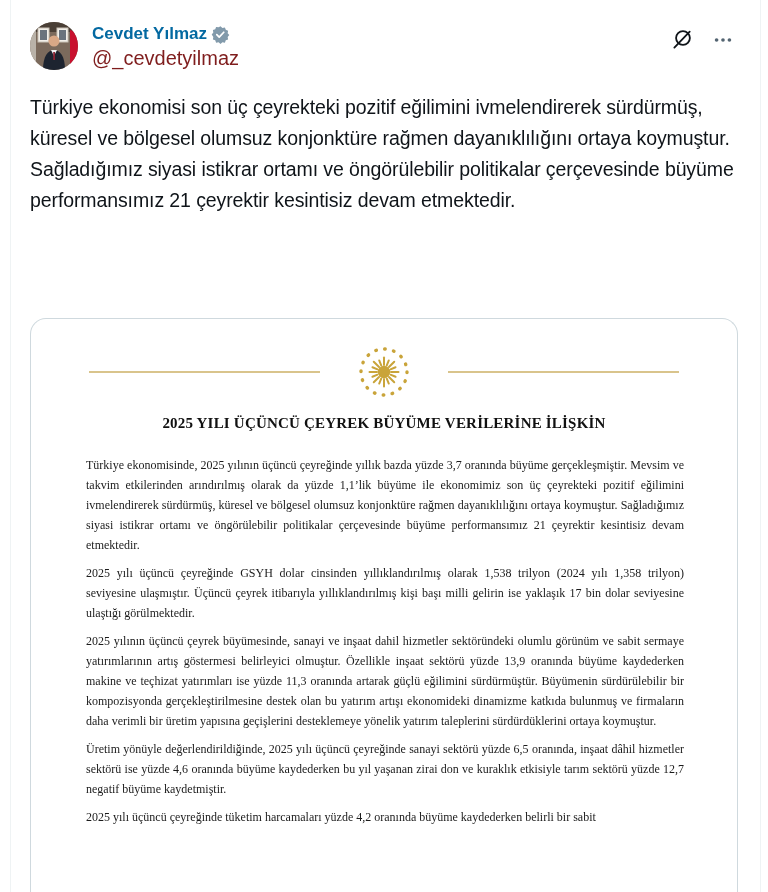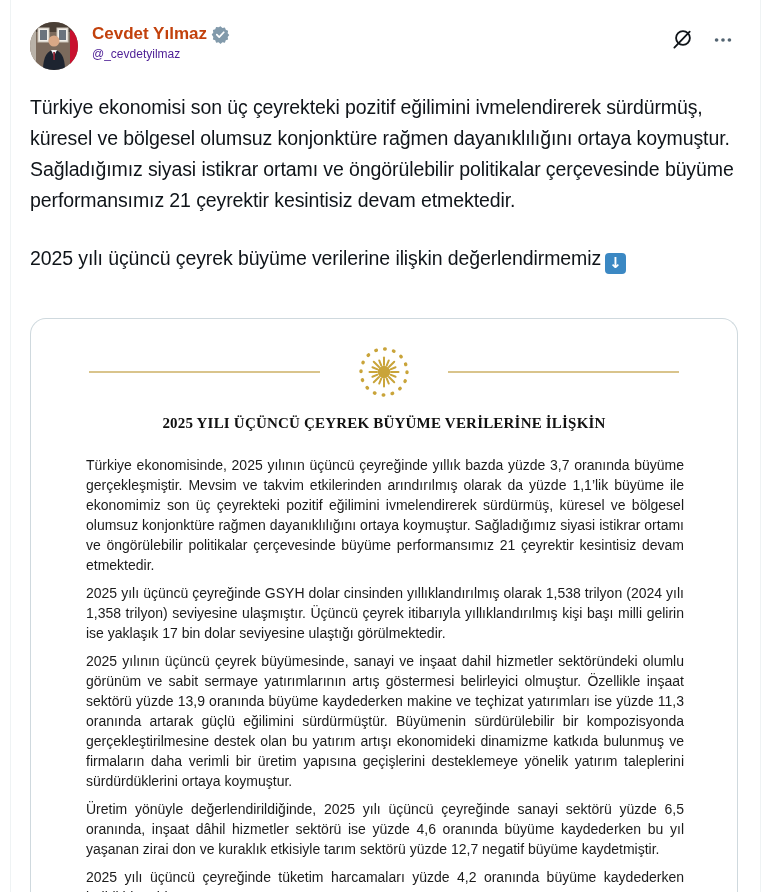--- a/index.html
+++ b/index.html
@@ -7,22 +7,22 @@
               font-family:"Liberation Sans", sans-serif; }
   .col-divider { position:absolute; top:0; bottom:0; width:1px; background:#eff3f4; }
   .col-divider.left { left:10px; }
   .col-divider.right { left:760px; }
 
   
   .avatar { position:absolute; left:30px; top:22px; width:48px; height:48px; border-radius:50%;
             overflow:hidden; cursor:pointer; }
   .user-block { position:absolute; left:92px; top:24px; }
   .name-row { display:flex; align-items:center; gap:4px; }
-  .display-name { font-size:17px; font-weight:700; color:#c2410c; cursor:pointer; }
-  .handle { font-size:12px; color:#4c1d95; margin-top:3px; }
+  .display-name { font-size:17px; font-weight:700; color:#0369a1; cursor:pointer; }
+  .handle { font-size:20px; color:#7f1d1d; margin-top:3px; }
   .header-actions { position:absolute; right:34px; top:28px; display:flex; align-items:center; gap:18px; }
   .icon-btn { cursor:pointer; display:flex; align-items:center; }
 
   
   .tweet-text { position:absolute; left:30px; top:92px; width:710px; color:#0f1419;
                 font-size:19.5px; line-height:31px; letter-spacing:-0.1px; }
   .tweet-text p + p { margin-top:27px; }
   .emoji-down { display:inline-flex; align-items:center; justify-content:center;
                 width:21px; height:21px; border-radius:4px; background:#3b88c3; color:#ffffff;
                 font-size:15px; font-weight:700; vertical-align:-3px; margin-left:4px;
@@ -32,21 +32,21 @@
   .doc-card { position:absolute; left:30px; top:318px; width:708px; height:600px;
               border:1px solid #cfd9de; border-bottom:none; border-radius:16px 16px 0 0;
               background:#ffffff; overflow:hidden; cursor:pointer; }
   .emblem-row { display:flex; align-items:center; padding:0 58px; margin-top:25px; }
   .gold-line { flex:1; height:2px; background:#d9c48c; }
   .emblem { margin:0 36px; }
   .doc-title { margin-top:12px; text-align:center; color:#111111;
                font-family:"Liberation Serif", serif; font-weight:700;
                font-size:15px; line-height:23px; letter-spacing:0.2px; }
   .doc-body { padding:0 53px 0 55px; }
-  .doc-body p { font-family:Liberation Sans, sans-serif; font-size:14px; line-height:20px;
+  .doc-body p { font-family:Liberation Serif, serif; font-size:12px; line-height:20px;
                 color:#1b1b1b; text-align:justify; margin-bottom:8px; }
   .doc-body p.first { margin-top:20px; }
 </style>
 </head>
 <body>
 
 <div class="col-divider left"></div>
 <div class="col-divider right"></div>
 
 <div class="avatar">
@@ -88,21 +88,20 @@
     <svg width="22" height="22" viewBox="0 0 24 24" fill="#536471">
       <circle cx="5" cy="12" r="2"></circle>
         <circle cx="12" cy="12" r="2"></circle>
         <circle cx="19" cy="12" r="2"></circle>
     </svg>
   </span>
 </div>
 
 <div class="tweet-text">
   <p>Türkiye ekonomisi son üç çeyrekteki pozitif eğilimini ivmelendirerek sürdürmüş, küresel ve bölgesel olumsuz konjonktüre rağmen dayanıklılığını ortaya koymuştur. Sağladığımız siyasi istikrar ortamı ve öngörülebilir politikalar çerçevesinde büyüme performansımız 21 çeyrektir kesintisiz devam etmektedir.</p>
-  <p><span>2025 yılı üçüncü çeyrek büyüme verilerine ilişkin değerlendirmemiz</span><span class="emoji-down">↓</span></p>
 </div>
 
 <div class="doc-card">
 
   <div class="emblem-row">
     <div class="gold-line"></div>
     <svg class="emblem" width="56" height="56" viewBox="0 0 56 56">
       <circle cx="28" cy="28" r="23" fill="none" stroke="#c9a43a" stroke-width="3.4" stroke-dasharray="0.6 8.43" stroke-linecap="round"></circle>
       <g stroke="#c9a43a" stroke-width="2" stroke-linecap="round">
         <line x1="28" y1="13.5" x2="28" y2="21" transform="rotate(0 28 28)"></line>

